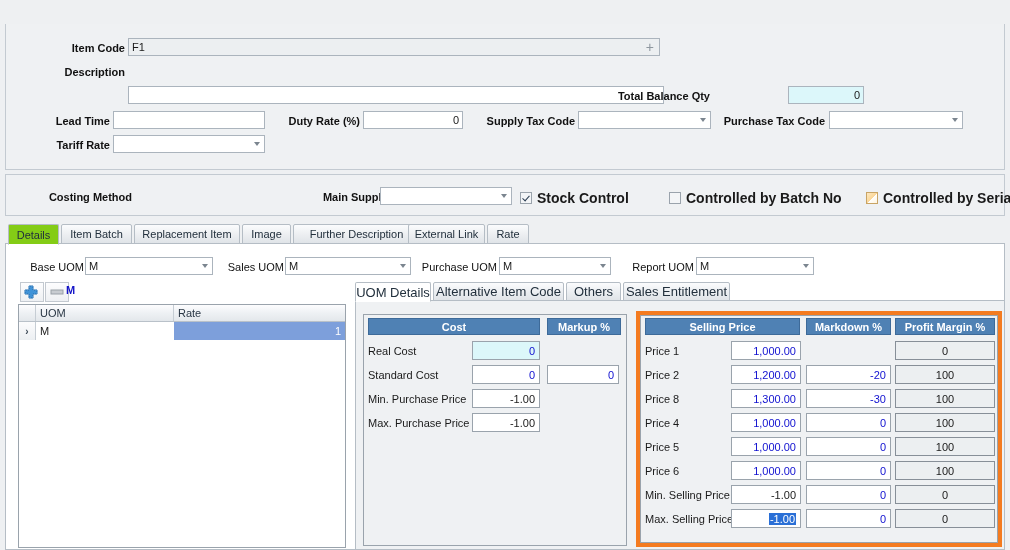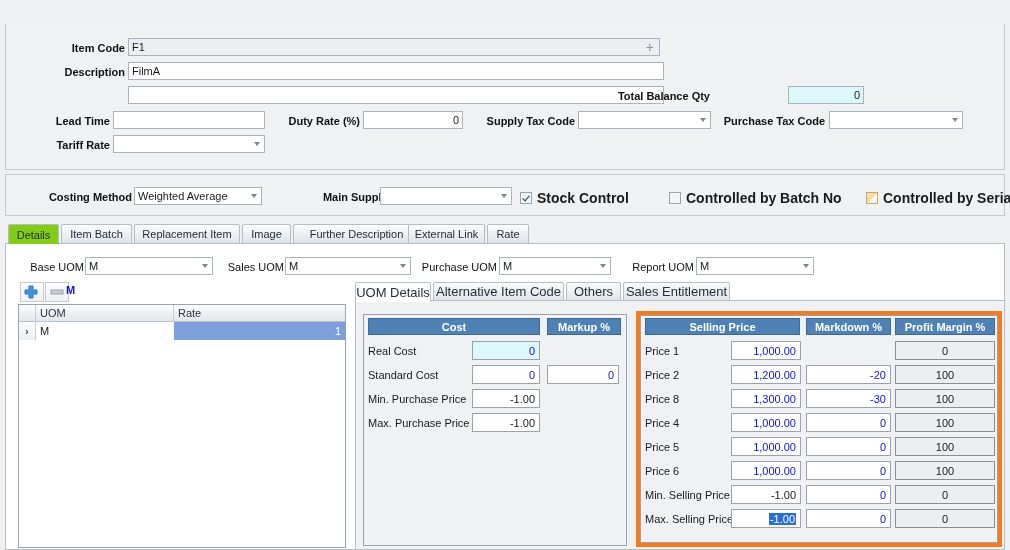--- a/index.html
+++ b/index.html
@@ -312,23 +312,20 @@
 
   <div class="grp-top"></div>
 
   <div class="lbl" style="left:30px; top:42px; width:95px;">Item Code</div>
   <div class="fld ro" style="left:128px; top:38px; width:532px; height:18px;">
     <span>F1</span>
     <span class="plus">+</span>
   </div>
 
   <div class="lbl" style="left:30px; top:66px; width:95px;">Description</div>
-  <div class="fld" style="left:128px; top:62px; width:536px; height:18px;">
-    <span>FilmA</span>
-  </div>
   <div class="fld" style="left:128px; top:86px; width:536px; height:18px;">
     <span></span>
   </div>
 
   <div class="lbl" style="left:600px; top:90px; width:110px;">Total Balance Qty</div>
   <div class="fld cyan num" style="left:788px; top:86px; width:76px; height:18px;">
     <span>0</span>
   </div>
 
   <div class="lbl" style="left:30px; top:115px; width:80px;">Lead Time</div>
@@ -355,24 +352,20 @@
 
   <div class="lbl" style="left:30px; top:139px; width:80px;">Tariff Rate</div>
   <div class="fld" style="left:113px; top:135px; width:152px; height:18px;">
     <span></span>
     <span class="caret"></span>
   </div>
 
   <div class="grp-mid"></div>
 
   <div class="lbl" style="left:32px; top:191px; width:100px;">Costing Method</div>
-  <div class="fld" style="left:134px; top:187px; width:128px; height:18px;">
-    <span>Weighted Average</span>
-    <span class="caret"></span>
-  </div>
 
   <div class="lbl" style="left:300px; top:191px; width:95px;">Main Supplier</div>
   <div class="fld" style="left:380px; top:187px; width:132px; height:18px;">
     <span></span>
     <span class="caret"></span>
   </div>
 
   <div class="cbwrap" style="left:520px; top:190px;">
     <span class="cbbox checked"></span>
     <span class="cblabel">Stock Control</span>

